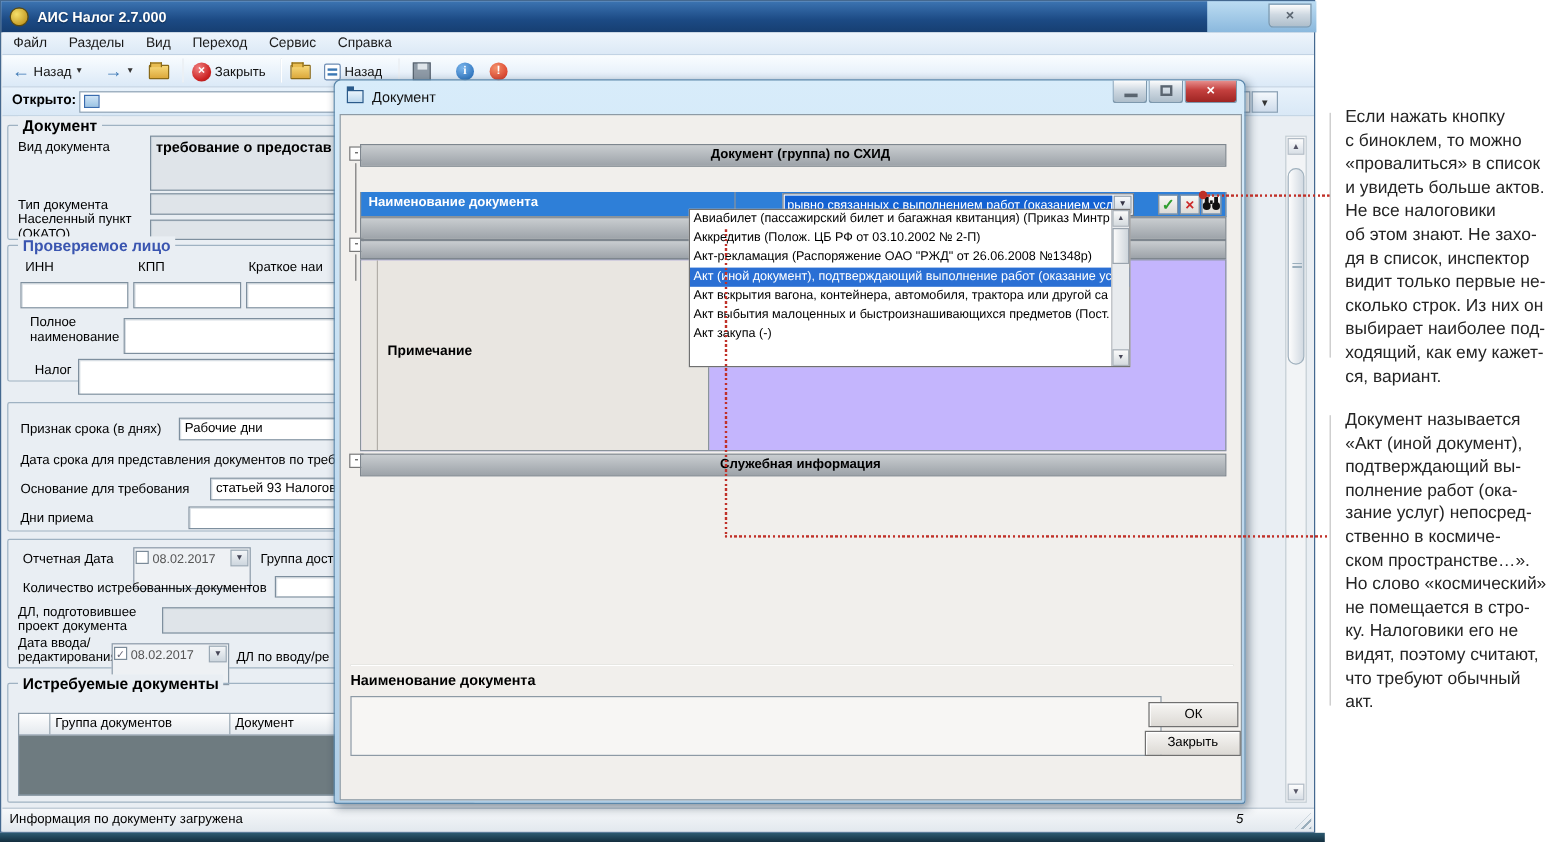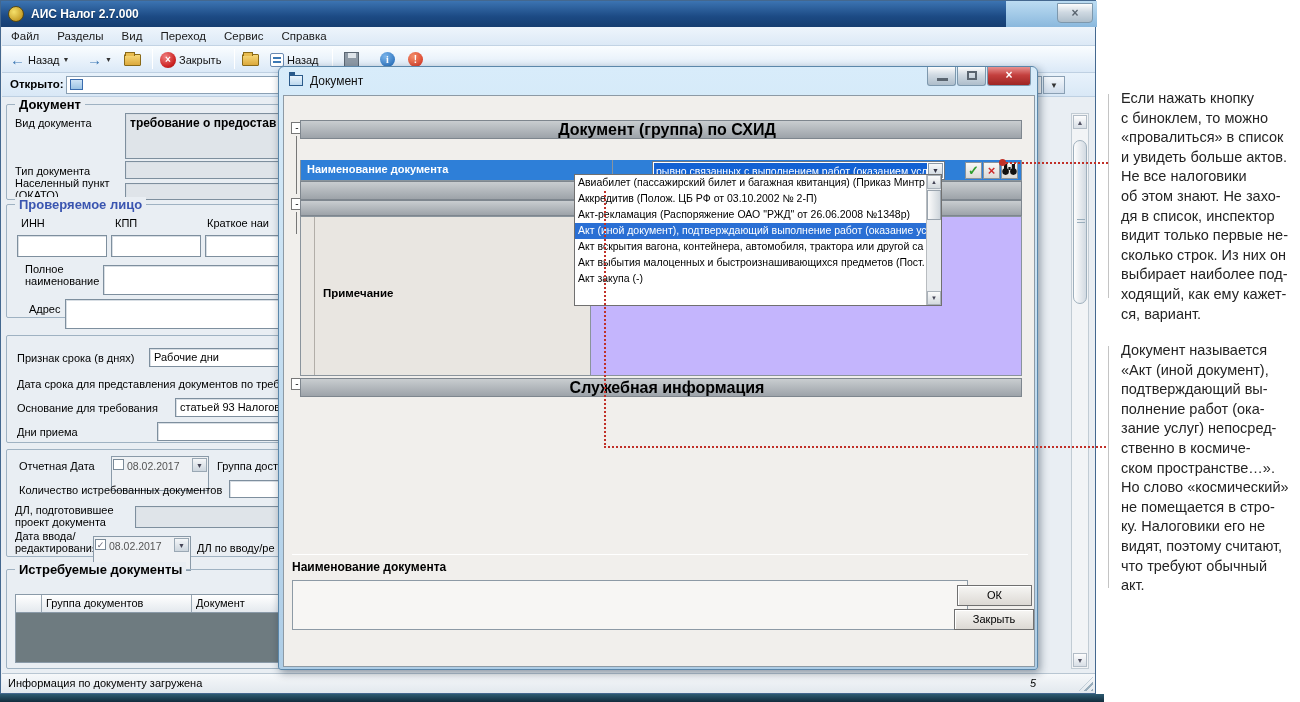--- a/index.html
+++ b/index.html
@@ -101,21 +101,21 @@
     color:#fff;font-weight:bold;font-size:12px;text-align:center;line-height:17px;}
   .min-g{position:absolute;left:9px;top:11px;width:11px;height:3px;background:#5a6570;}
   .max-g{position:absolute;left:9px;top:4px;width:10px;height:9px;border:2px solid #5a6570;}
   .dlg-client{position:absolute;left:4px;top:28px;width:752px;height:572px;background:#f1efec;border:1px solid #8d9aa5;}
 
   .collapse{position:absolute;width:12px;height:12px;background:#fff;border:1px solid #777;
     font-size:10px;line-height:9px;text-align:center;color:#222;}
   .tree-v{position:absolute;width:1px;background:#777;}
 
   .sect-hd{position:absolute;height:19px;background:linear-gradient(#c9cdd0,#9da3a9);border:1px solid #7e868e;
-    font-size:16px;font-weight:bold;text-align:center;line-height:17px;color:#000;padding-left:12px;}
+    font-size:11px;font-weight:bold;text-align:center;line-height:17px;color:#000;padding-left:12px;}
   .drow{position:absolute;height:21px;border:1px solid #8a949c;border-top:none;background:#fff;font-size:11px;display:flex;}
   .drow .c1{width:312px;border-right:1px solid #8a949c;padding:3px 0 0 6px;font-weight:bold;white-space:nowrap;}
   .drow.sel{background:#2e7fd8;color:#fff;}
   .combo{position:absolute;left:351px;top:1px;width:293px;height:19px;background:#fff;border:1px solid #6a7684;}
   .combo .cv{position:absolute;left:1px;top:1px;right:17px;bottom:1px;background:#1261d3;color:#fff;
     font-size:10.5px;padding:2px 2px;white-space:nowrap;overflow:hidden;}
   .combo .ca{position:absolute;right:1px;top:1px;width:15px;height:15px;background:linear-gradient(#f6f8fa,#ccd5dd);
     border:1px solid #8a98a6;font-size:7px;text-align:center;line-height:14px;color:#334;}
   .mini-btn{position:absolute;top:2px;width:17px;height:17px;background:linear-gradient(#f8f8f6,#dcdad6);
     border:1px solid #8a949c;text-align:center;font-weight:bold;}
@@ -236,21 +236,21 @@
         <span class="gt blue">Проверяемое лицо</span>
         <span class="flbl" style="left:14px;top:12px">ИНН</span>
         <span class="flbl" style="left:108px;top:12px">КПП</span>
         <span class="flbl" style="left:200px;top:12px">Краткое наи</span>
         <div class="fbox" style="left:10px;top:30px;width:90px;height:22px"></div>
         <div class="fbox" style="left:104px;top:30px;width:90px;height:22px"></div>
         <div class="fbox" style="left:198px;top:30px;width:135px;height:22px"></div>
         <span class="flbl" style="left:18px;top:58px;white-space:pre-line;line-height:12px">Полное
 наименование</span>
         <div class="fbox" style="left:96px;top:60px;width:290px;height:30px"></div>
-        <span class="flbl" style="left:22px;top:98px">Адрес</span>
+        <span class="flbl" style="left:22px;top:98px">Налог</span>
         <div class="fbox" style="left:58px;top:94px;width:328px;height:30px"></div>
       </div>
 
       <div class="grp" style="left:4px;top:238px;width:390px;height:108px">
         <span class="flbl" style="left:10px;top:16px">Признак срока  (в днях)</span>
         <div class="fbox" style="left:142px;top:12px;width:246px;height:19px">
           <div class="fval">Рабочие дни</div>
         </div>
         <span class="flbl" style="left:10px;top:42px">Дата срока для представления документов по треб</span>
         <span class="flbl" style="left:10px;top:66px">Основание для требования</span>

